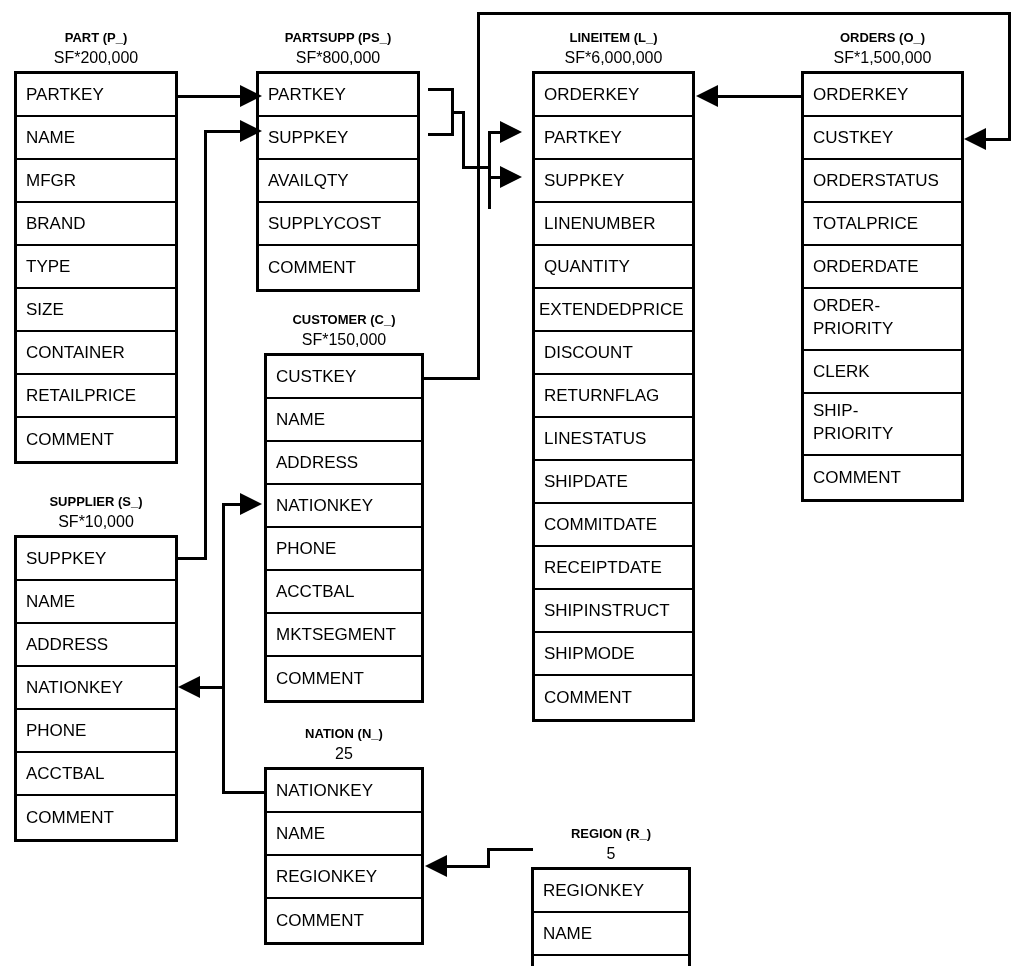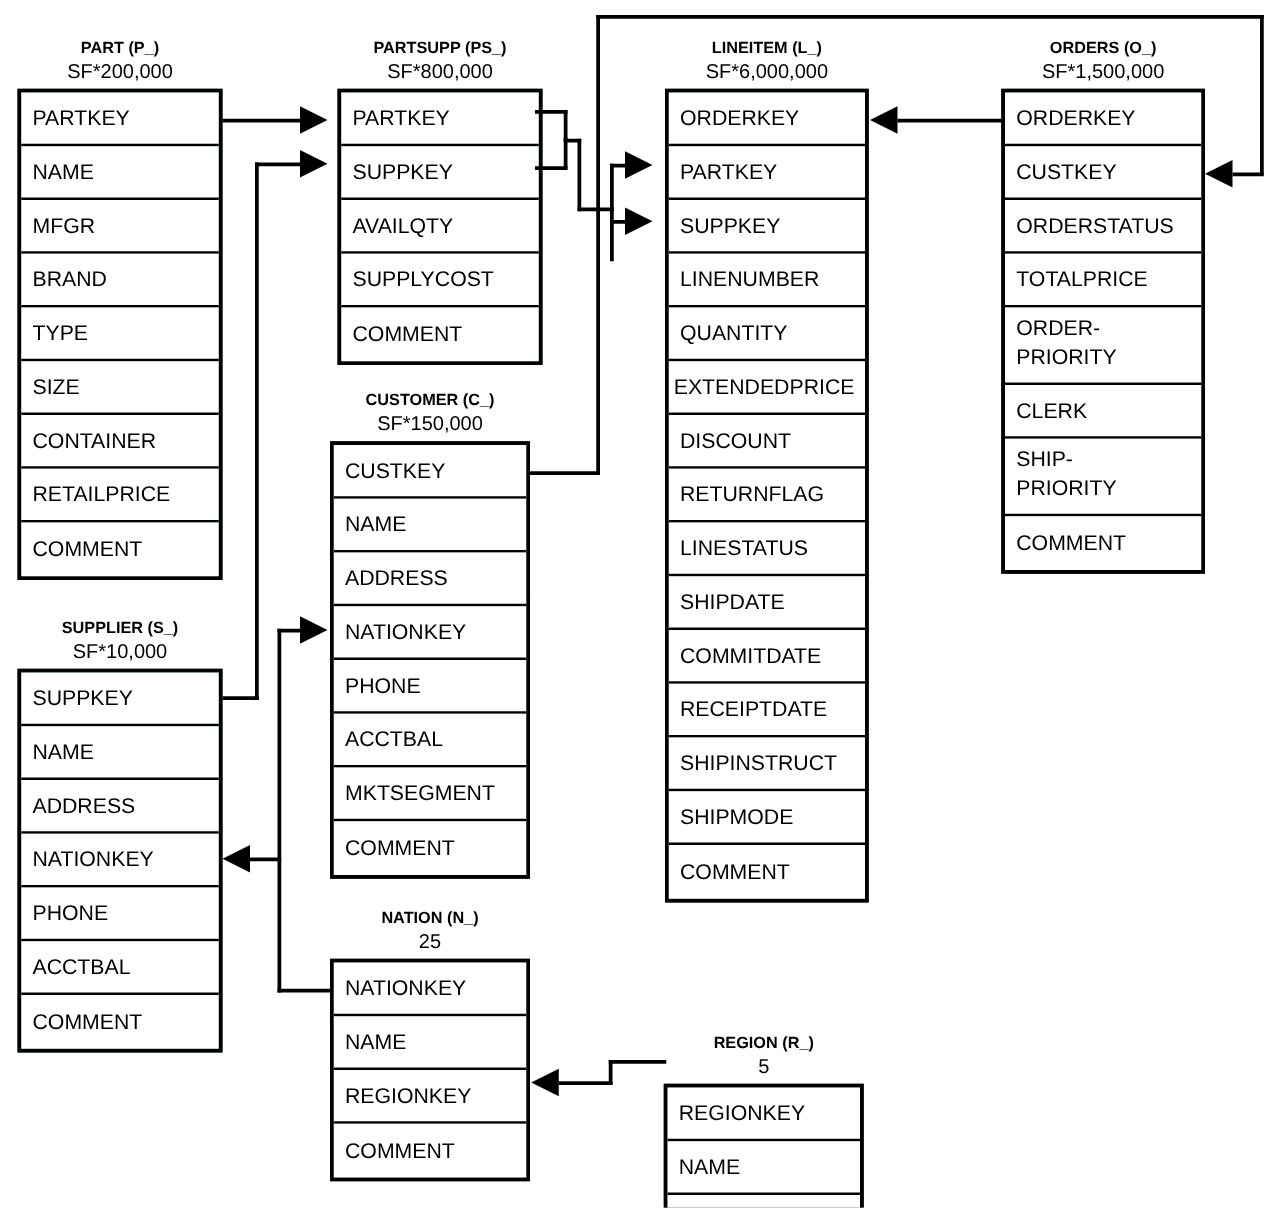--- a/index.html
+++ b/index.html
@@ -6,21 +6,21 @@
   body{width:1025px;height:966px;position:relative;overflow:hidden;
        font-family:"Liberation Sans","DejaVu Sans",sans-serif;color:#000;}
 
   .diagram{position:absolute;left:0;top:0;width:1025px;height:966px;}
 
   
   .tbl{position:absolute;}
   .tbl-title{text-align:center;font-weight:bold;font-size:13px;line-height:20px;
              white-space:nowrap;}
   .tbl-card{text-align:center;font-size:16px;line-height:19px;white-space:nowrap;}
-  .tbl-box{border:3px solid #000;box-sizing:border-box;background:#14532d;}
+  .tbl-box{border:3px solid #000;box-sizing:border-box;background:#14b8a6;}
   .fld{border-bottom:2px solid #000;box-sizing:border-box;
        display:flex;align-items:center;padding-left:9px;
        font-size:17px;line-height:20px;white-space:nowrap;
        height:43px;background:#fff;overflow:visible;}
   .fld:last-child{border-bottom:none;}
   .fld.tall{height:62px;display:block;padding-top:5px;}
   .fld.tall span{display:block;line-height:23px;}
 
   
   .ln{position:absolute;background:#000;}
@@ -45,21 +45,21 @@
       <div class="fld">MFGR</div>
       <div class="fld">BRAND</div>
       <div class="fld">TYPE</div>
       <div class="fld">SIZE</div>
       <div class="fld">CONTAINER</div>
       <div class="fld">RETAILPRICE</div>
       <div class="fld">COMMENT</div>
     </div>
   </div>
 
-  <div class="tbl" style="left:270px;top:28px;width:164px;">
+  <div class="tbl" style="left:256px;top:28px;width:164px;">
     <div class="tbl-title">PARTSUPP (PS_)</div>
     <div class="tbl-card">SF*800,000</div>
     <div class="tbl-box" style="margin-top:4px;">
       <div class="fld">PARTKEY</div>
       <div class="fld">SUPPKEY</div>
       <div class="fld">AVAILQTY</div>
       <div class="fld">SUPPLYCOST</div>
       <div class="fld">COMMENT</div>
     </div>
   </div>
@@ -87,20 +87,21 @@
   </div>
 
   <div class="tbl" style="left:801px;top:28px;width:163px;">
     <div class="tbl-title">ORDERS (O_)</div>
     <div class="tbl-card">SF*1,500,000</div>
     <div class="tbl-box" style="margin-top:4px;">
       <div class="fld">ORDERKEY</div>
       <div class="fld">CUSTKEY</div>
       <div class="fld">ORDERSTATUS</div>
       <div class="fld">TOTALPRICE</div>
+      <div class="fld">ORDERDATE</div>
       <div class="fld tall">
         <span>ORDER-</span>
         <span>PRIORITY</span>
       </div>
       <div class="fld">CLERK</div>
       <div class="fld tall">
         <span>SHIP-</span>
         <span>PRIORITY</span>
       </div>
       <div class="fld">COMMENT</div>

